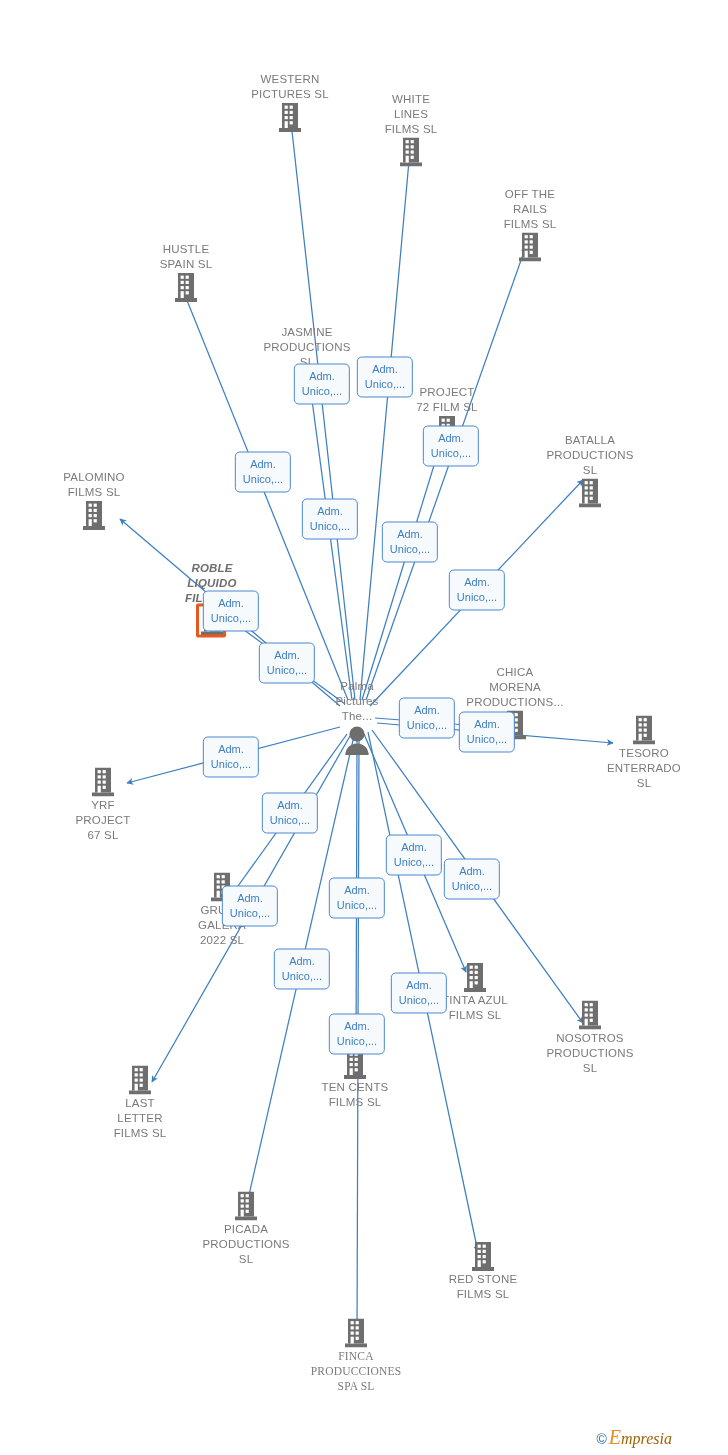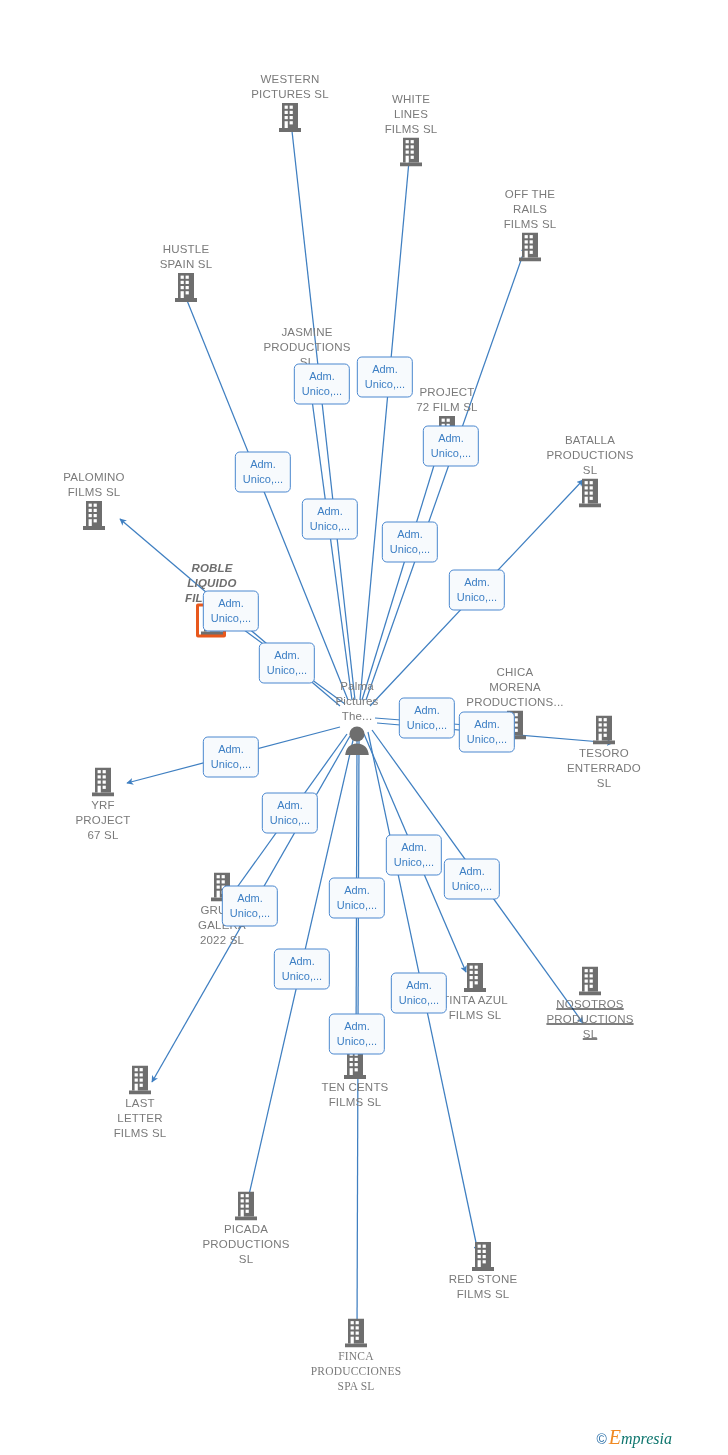--- a/index.html
+++ b/index.html
@@ -95,21 +95,21 @@
     font-style: normal;
     font-family: "Liberation Sans", sans-serif;
     font-size: 14px;
     margin-right: 2px;
   }
   .watermark .brand-e {
     color: #f08a24;
     font-size: 20px;
   }
   .watermark .brand-rest {
-    color: #0f766e;
+    color: #a16207;
   }
 </style>
 </head>
 <body>
 
 <div id="graph-canvas">
 
   <svg id="edge-layer" viewBox="0 0 728 1455" width="728" height="1455" xmlns="http://www.w3.org/2000/svg">
     <defs>
       <marker id="arrowhead" viewBox="0 0 10 10" refX="9" refY="5" markerWidth="5.5" markerHeight="5.5" orient="auto-start-reverse">
@@ -315,21 +315,21 @@
             <rect x="10.6" y="2.6" width="3.2" height="3.2" fill="#fff"></rect>
             <rect x="5.6" y="7.8" width="3.2" height="3.2" fill="#fff"></rect>
             <rect x="10.6" y="7.8" width="3.2" height="3.2" fill="#fff"></rect>
             <rect x="5.6" y="13" width="3.2" height="3.2" fill="#fff"></rect>
             <rect x="10.6" y="13" width="3.2" height="3.2" fill="#fff"></rect>
             <rect x="5.6" y="18.2" width="3.2" height="6.8" fill="#fff"></rect>
             <rect x="10.6" y="18.2" width="3.2" height="3.2" fill="#fff"></rect>
           </svg>
         </div>
       </div>
-      <div class="node label-below" style="left: 604px; top: 753px;">
+      <div class="node label-below" style="left: 644px; top: 753px;">
         <div class="icon-wrap">
           <svg class="node-icon" width="22" height="29" viewBox="0 0 22 29" xmlns="http://www.w3.org/2000/svg">
             <rect x="3" y="0" width="16" height="25" fill="#6e6e6e"></rect>
             <rect x="0" y="25" width="22" height="4" fill="#6e6e6e"></rect>
             <rect x="5.6" y="2.6" width="3.2" height="3.2" fill="#fff"></rect>
             <rect x="10.6" y="2.6" width="3.2" height="3.2" fill="#fff"></rect>
             <rect x="5.6" y="7.8" width="3.2" height="3.2" fill="#fff"></rect>
             <rect x="10.6" y="7.8" width="3.2" height="3.2" fill="#fff"></rect>
             <rect x="5.6" y="13" width="3.2" height="3.2" fill="#fff"></rect>
             <rect x="10.6" y="13" width="3.2" height="3.2" fill="#fff"></rect>
@@ -390,21 +390,21 @@
             <rect x="10.6" y="7.8" width="3.2" height="3.2" fill="#fff"></rect>
             <rect x="5.6" y="13" width="3.2" height="3.2" fill="#fff"></rect>
             <rect x="10.6" y="13" width="3.2" height="3.2" fill="#fff"></rect>
             <rect x="5.6" y="18.2" width="3.2" height="6.8" fill="#fff"></rect>
             <rect x="10.6" y="18.2" width="3.2" height="3.2" fill="#fff"></rect>
           </svg>
         </div>
         <div class="node-label">TINTA AZUL
 FILMS  SL</div>
       </div>
-      <div class="node label-below" style="left: 590px; top: 1004px; text-decoration: underline;">
+      <div class="node label-below" style="left: 590px; top: 1038px;">
         <div class="icon-wrap">
           <svg class="node-icon" width="22" height="29" viewBox="0 0 22 29" xmlns="http://www.w3.org/2000/svg">
             <rect x="3" y="0" width="16" height="25" fill="#6e6e6e"></rect>
             <rect x="0" y="25" width="22" height="4" fill="#6e6e6e"></rect>
             <rect x="5.6" y="2.6" width="3.2" height="3.2" fill="#fff"></rect>
             <rect x="10.6" y="2.6" width="3.2" height="3.2" fill="#fff"></rect>
             <rect x="5.6" y="7.8" width="3.2" height="3.2" fill="#fff"></rect>
             <rect x="10.6" y="7.8" width="3.2" height="3.2" fill="#fff"></rect>
             <rect x="5.6" y="13" width="3.2" height="3.2" fill="#fff"></rect>
             <rect x="10.6" y="13" width="3.2" height="3.2" fill="#fff"></rect>

